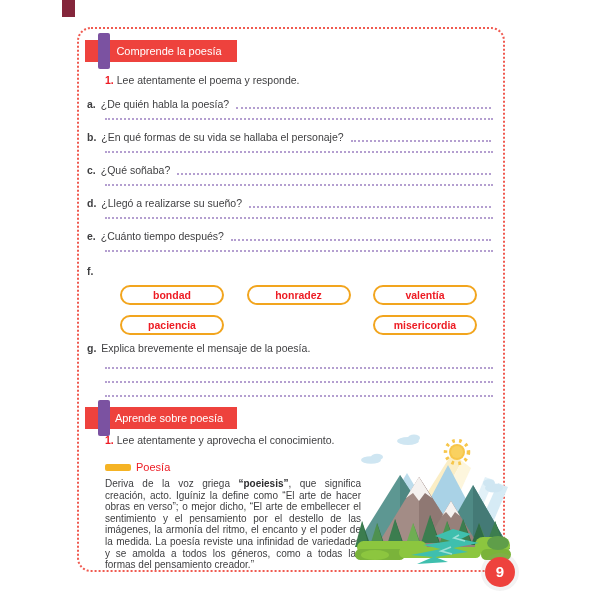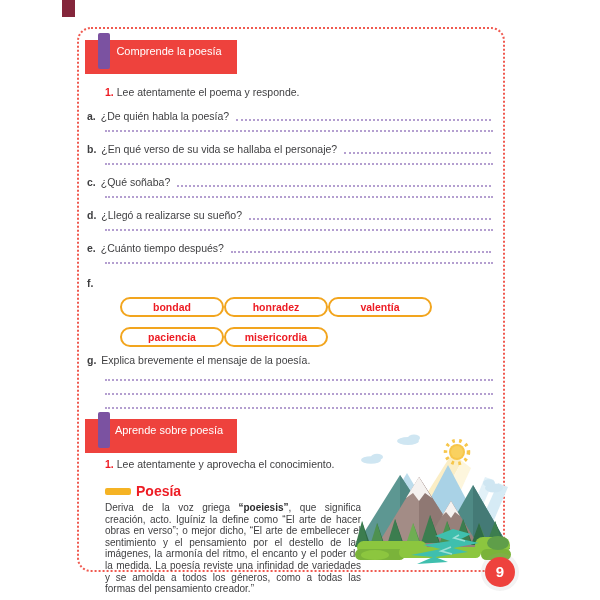--- a/index.html
+++ b/index.html
@@ -11,55 +11,55 @@
   .page-tab{
     position:absolute;left:62px;top:0;width:13px;height:17px;
     background:var(--tab-maroon,#84263b);
   }
   .frame{
     position:absolute;left:77px;top:27px;width:428px;height:545px;
     box-sizing:border-box;border:2px dotted var(--frame-red,#f05a50);
     border-radius:14px;padding:0 10px 0 5px;background:#fff;
   }
   .badge{
-    position:relative;width:152px;height:34px;background:var(--red,#ee423d);
+    position:relative;width:152px;height:22px;background:var(--red,#ee423d);
     color:#fff;font-size:11px;line-height:22px;text-align:center;
     box-sizing:border-box;padding-left:16px;margin-left:1px;
   }
   .badge1{margin-top:11px;}
   .badge2{margin-top:10px;}
   .pbar{
     position:absolute;left:13px;top:-7px;width:12px;height:36px;
     background:var(--purple,#7b52a1);border-radius:2px;
   }
   .instr{margin:12px 0 0 21px;font-size:10.5px;height:13px;color:var(--ink,#3e3e40);}
   .instr2{margin-top:5px;}
   .num{color:var(--red-text,#ed1c24);font-weight:bold;margin-right:3px;}
   .q{
     display:flex;align-items:flex-end;margin:10px 0 0 3px;height:13px;
     font-size:10.5px;color:var(--ink,#3e3e40);white-space:nowrap;
   }
   .q .letter{font-weight:bold;margin-right:5px;}
   .q .dotfill{flex:1;border-bottom:2px dotted var(--line-purple,#b49fd0);margin:0 2px 1px 7px;min-width:10px;}
   .fullline{margin:6px 0 0 21px;border-bottom:2px dotted var(--line-purple,#b49fd0);height:2px;}
   .q-f{margin-top:12px;}
-  .pills{display:flex;justify-content:flex-start;margin:8px 16px 0 36px;}
+  .pills{display:flex;justify-content:space-between;margin:8px 16px 0 36px;}
   .pills2{margin-top:10px;}
   .pill{
     width:104px;height:20px;box-sizing:border-box;background:#fff;
     border:2px solid var(--pill-yellow,#f2a51e);border-radius:11px;
     color:var(--red-text,#ed1c24);font-weight:bold;font-size:10.5px;
     line-height:16px;text-align:center;
   }
   .q-g{margin-top:6px;}
   .gline1{margin-top:11px;}
   .gline{margin-top:10px;}
   .concept-head{margin:14px 0 0 21px;display:flex;align-items:center;height:12px;}
   .ybar{width:26px;height:7px;background:var(--yellow,#f5b324);border-radius:2px;margin-right:5px;}
-  .term{color:var(--red-text,#ed1c24);font-weight:bold;font-size:14px;}
+  .term{color:var(--red-text,#ed1c24);font-weight:normal;font-size:11px;}
   .definition{
     margin:5px 0 0 21px;width:256px;font-size:10px;line-height:11.6px;
     color:var(--ink,#3e3e40);text-align:justify;
   }
   .definition b{color:#2e2e30;}
   .illustration{position:absolute;left:276px;top:396px;width:156px;height:144px;}
   .page-num{
     position:absolute;left:485px;top:557px;width:30px;height:30px;
     background:var(--red,#ee423d);border-radius:50%;color:#fff;
     font-weight:bold;font-size:15px;line-height:30px;text-align:center;
@@ -84,21 +84,21 @@
 
   <div class="q">
     <span class="letter">a.</span>
     <span>¿De quién habla la poesía?</span>
     <span class="dotfill"></span>
   </div>
   <div class="fullline"></div>
 
   <div class="q">
     <span class="letter">b.</span>
-    <span>¿En qué verso de su vida se hallaba el personaje?</span>
+    <span>¿En qué formas de su vida se hallaba el personaje?</span>
     <span class="dotfill"></span>
   </div>
   <div class="fullline"></div>
 
   <div class="q">
     <span class="letter">c.</span>
     <span>¿Qué soñaba?</span>
     <span class="dotfill"></span>
   </div>
   <div class="fullline"></div>

